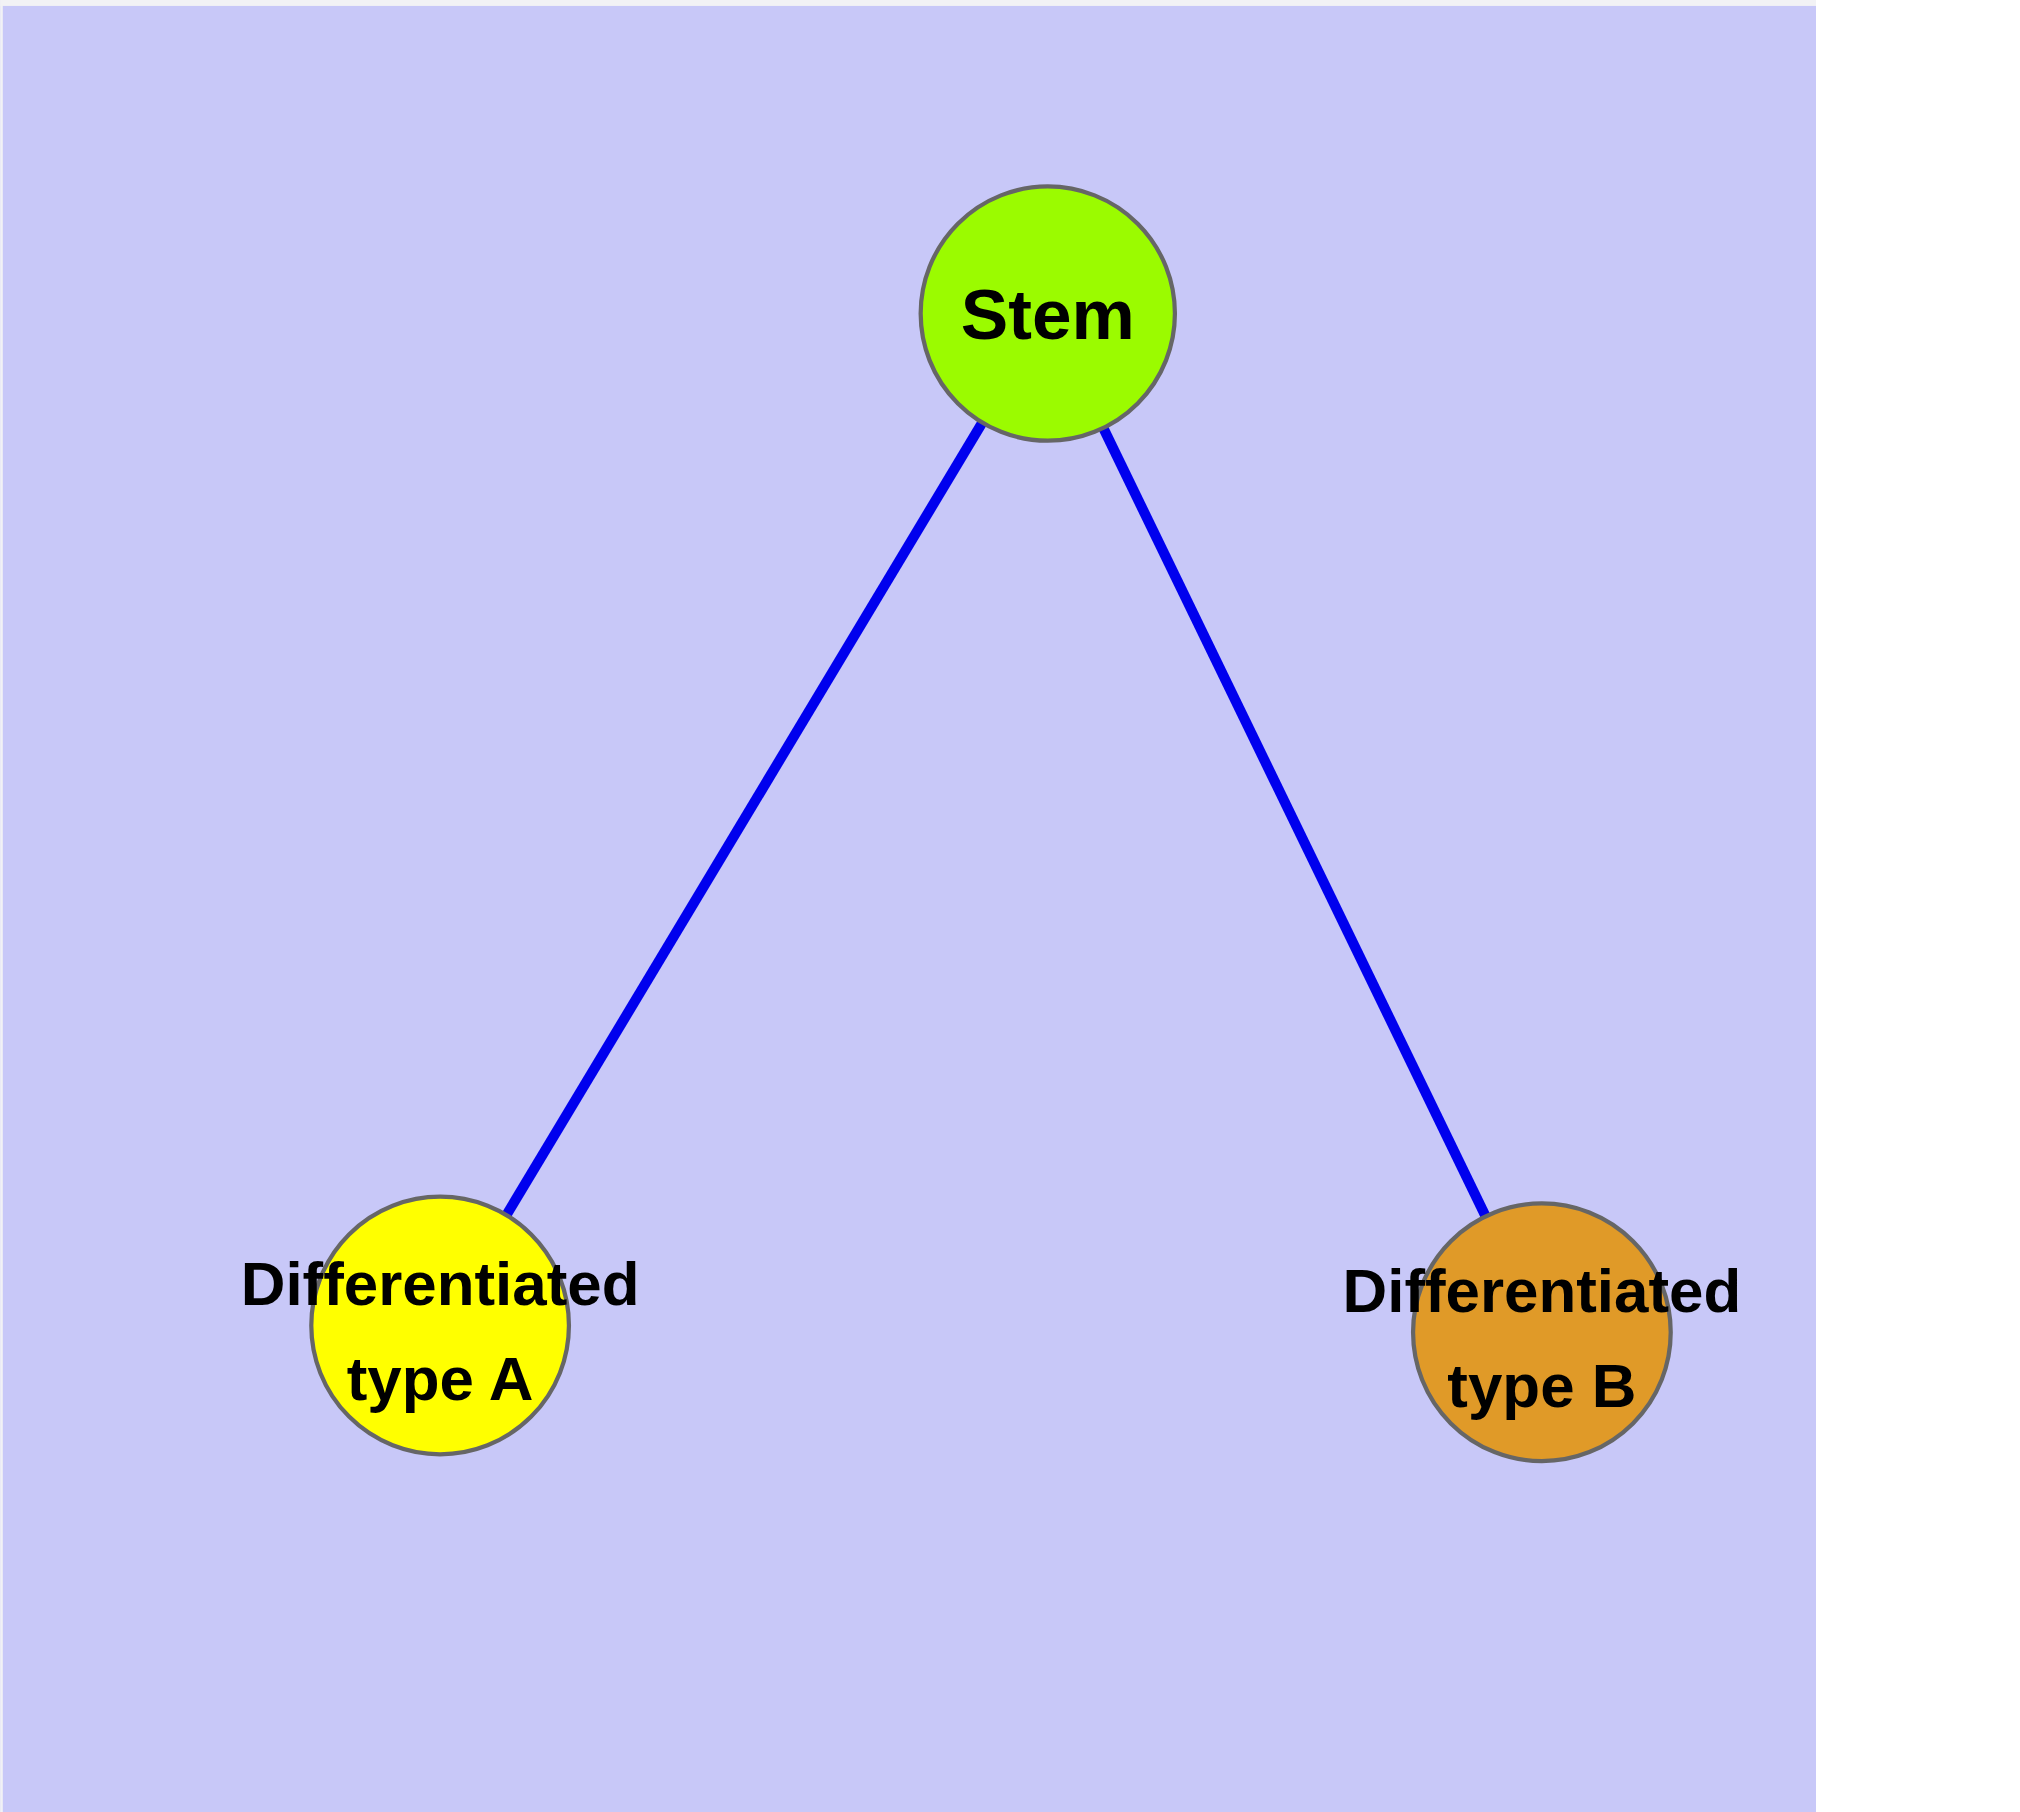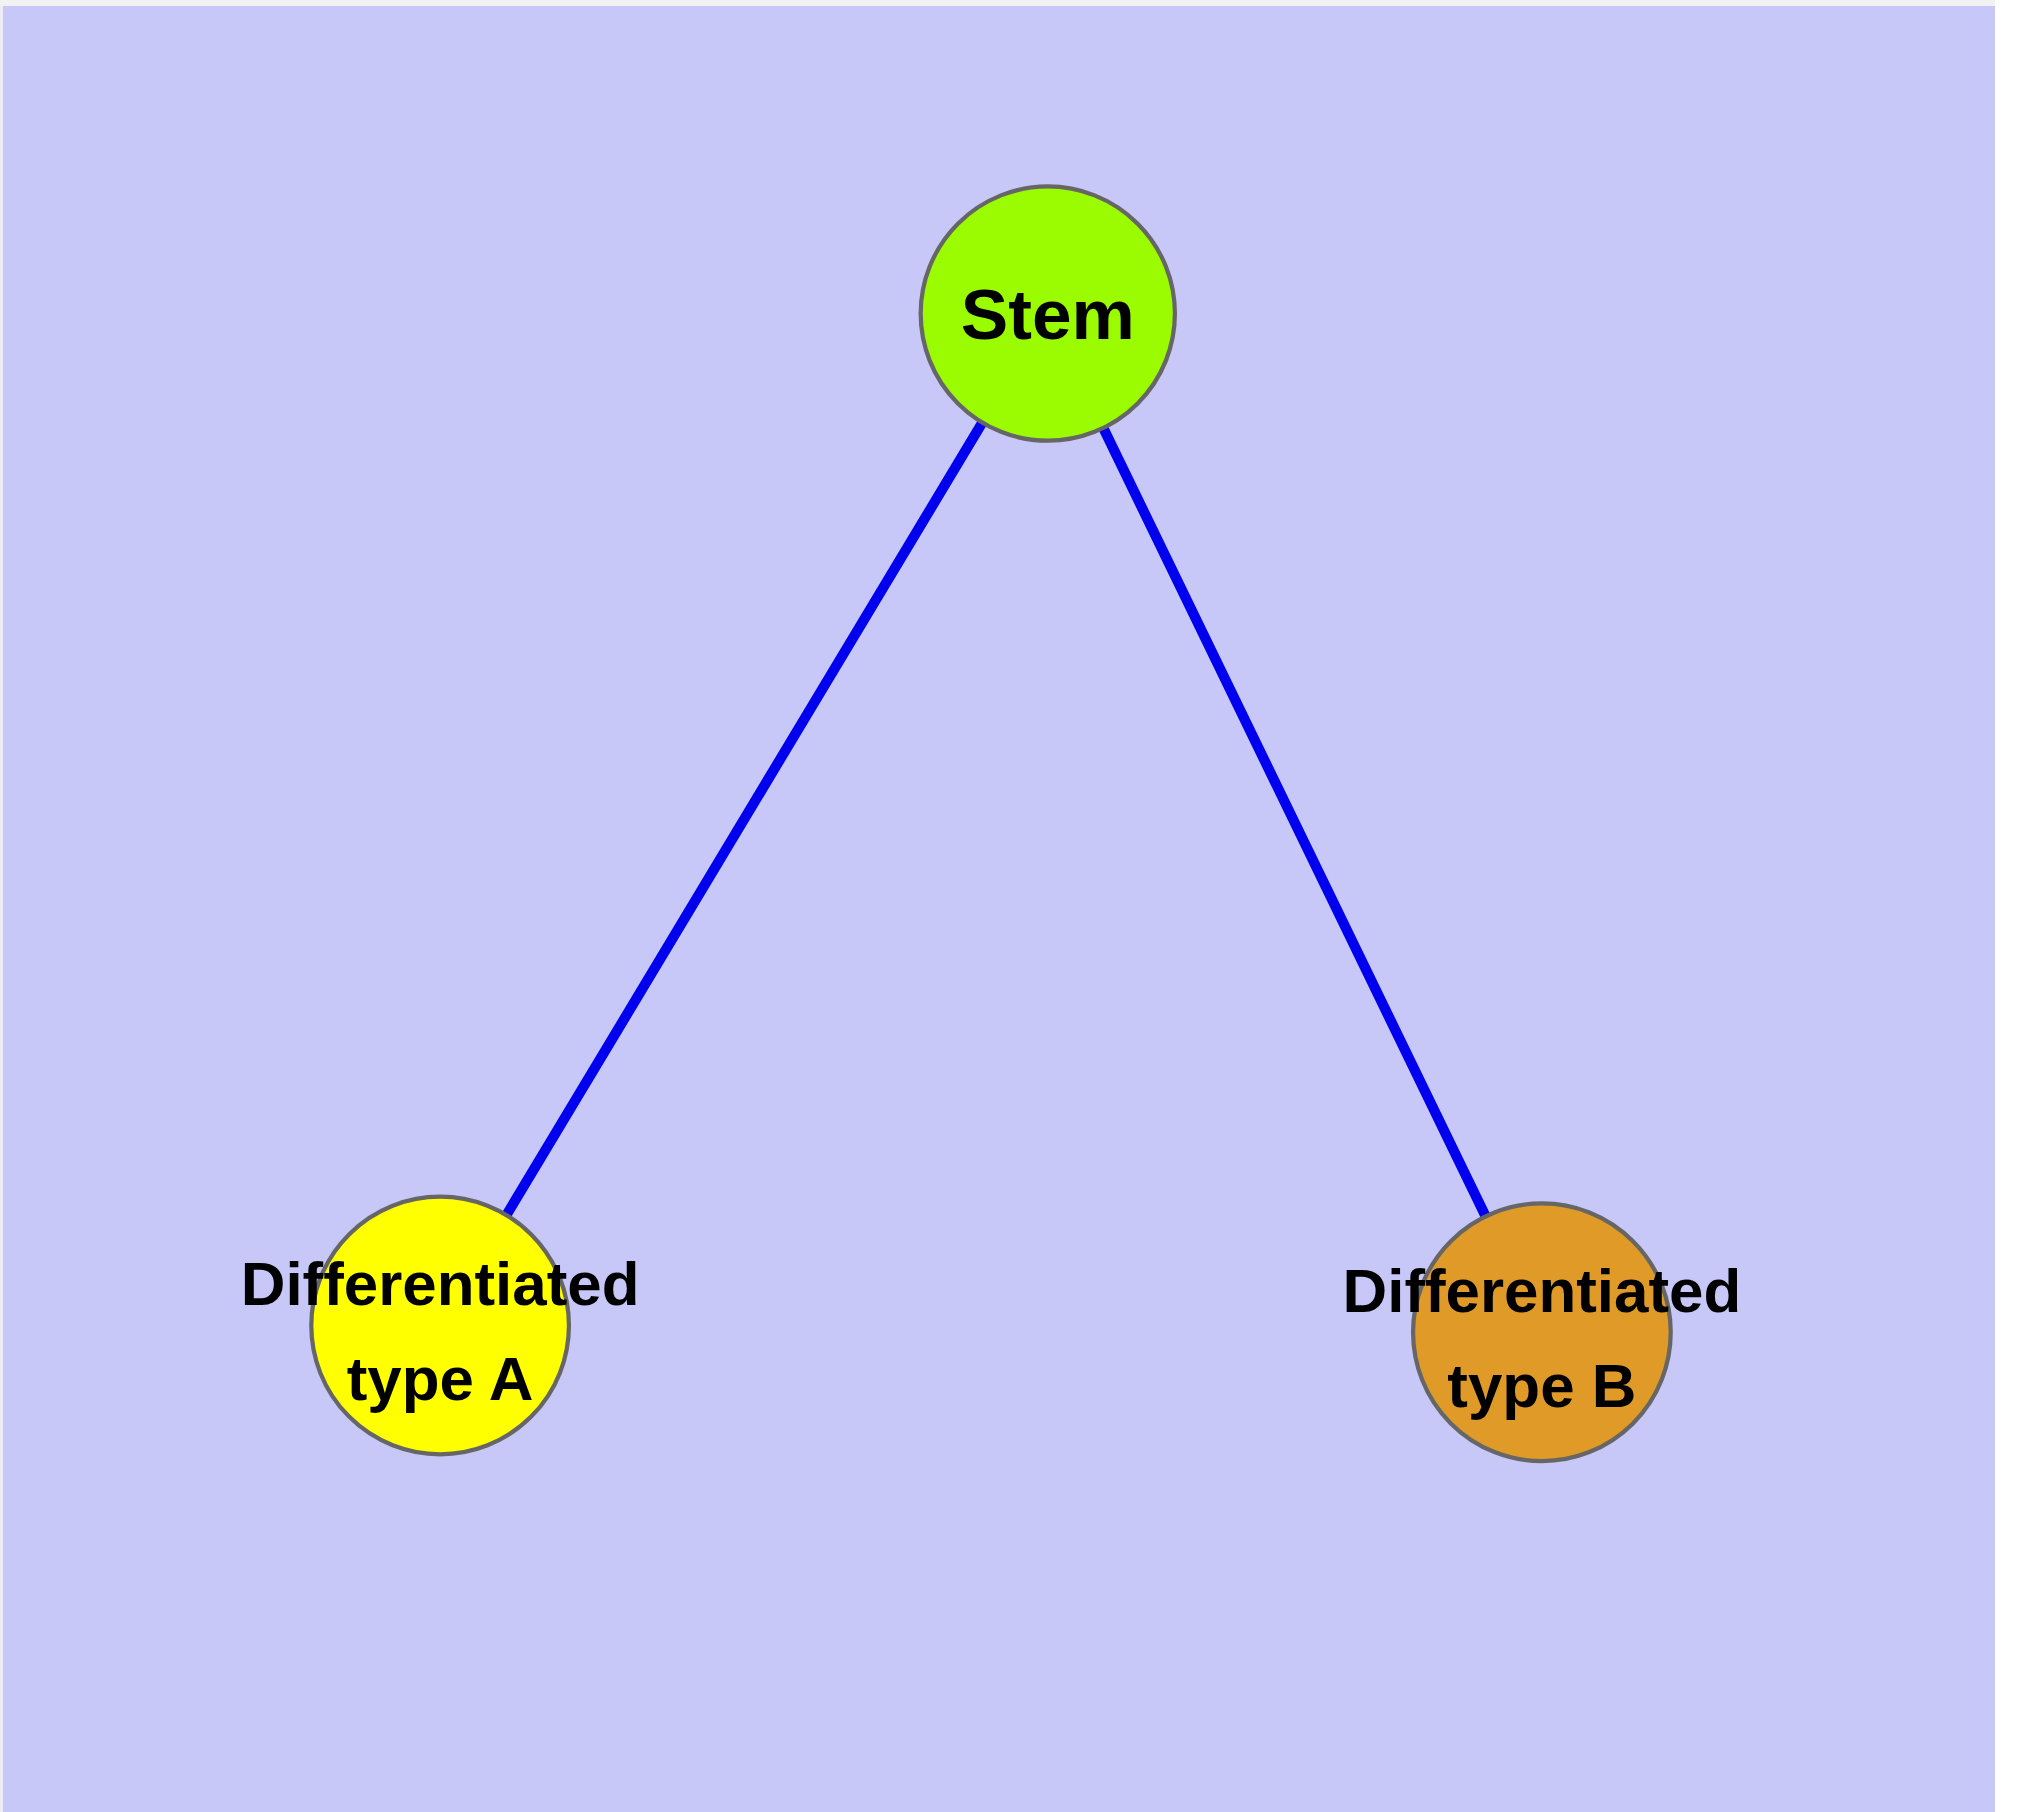--- a/index.html
+++ b/index.html
@@ -2,21 +2,21 @@
 <html style="font-size:13.6px"><head>
 <meta charset="utf-8">
 <style>
   html, body {
     margin: 0;
     padding: 0;
     background: #ffffff;
   }
   .stage {
     position: relative;
-    width: 1995px;
+    width: 1816px;
     height: 1812px;
     overflow: hidden;
     font-family: "Liberation Sans", sans-serif;
   }
   svg.diagram {
     display: block;
     width: 2021px;
     height: 1812px;
   }
   .node-label {

